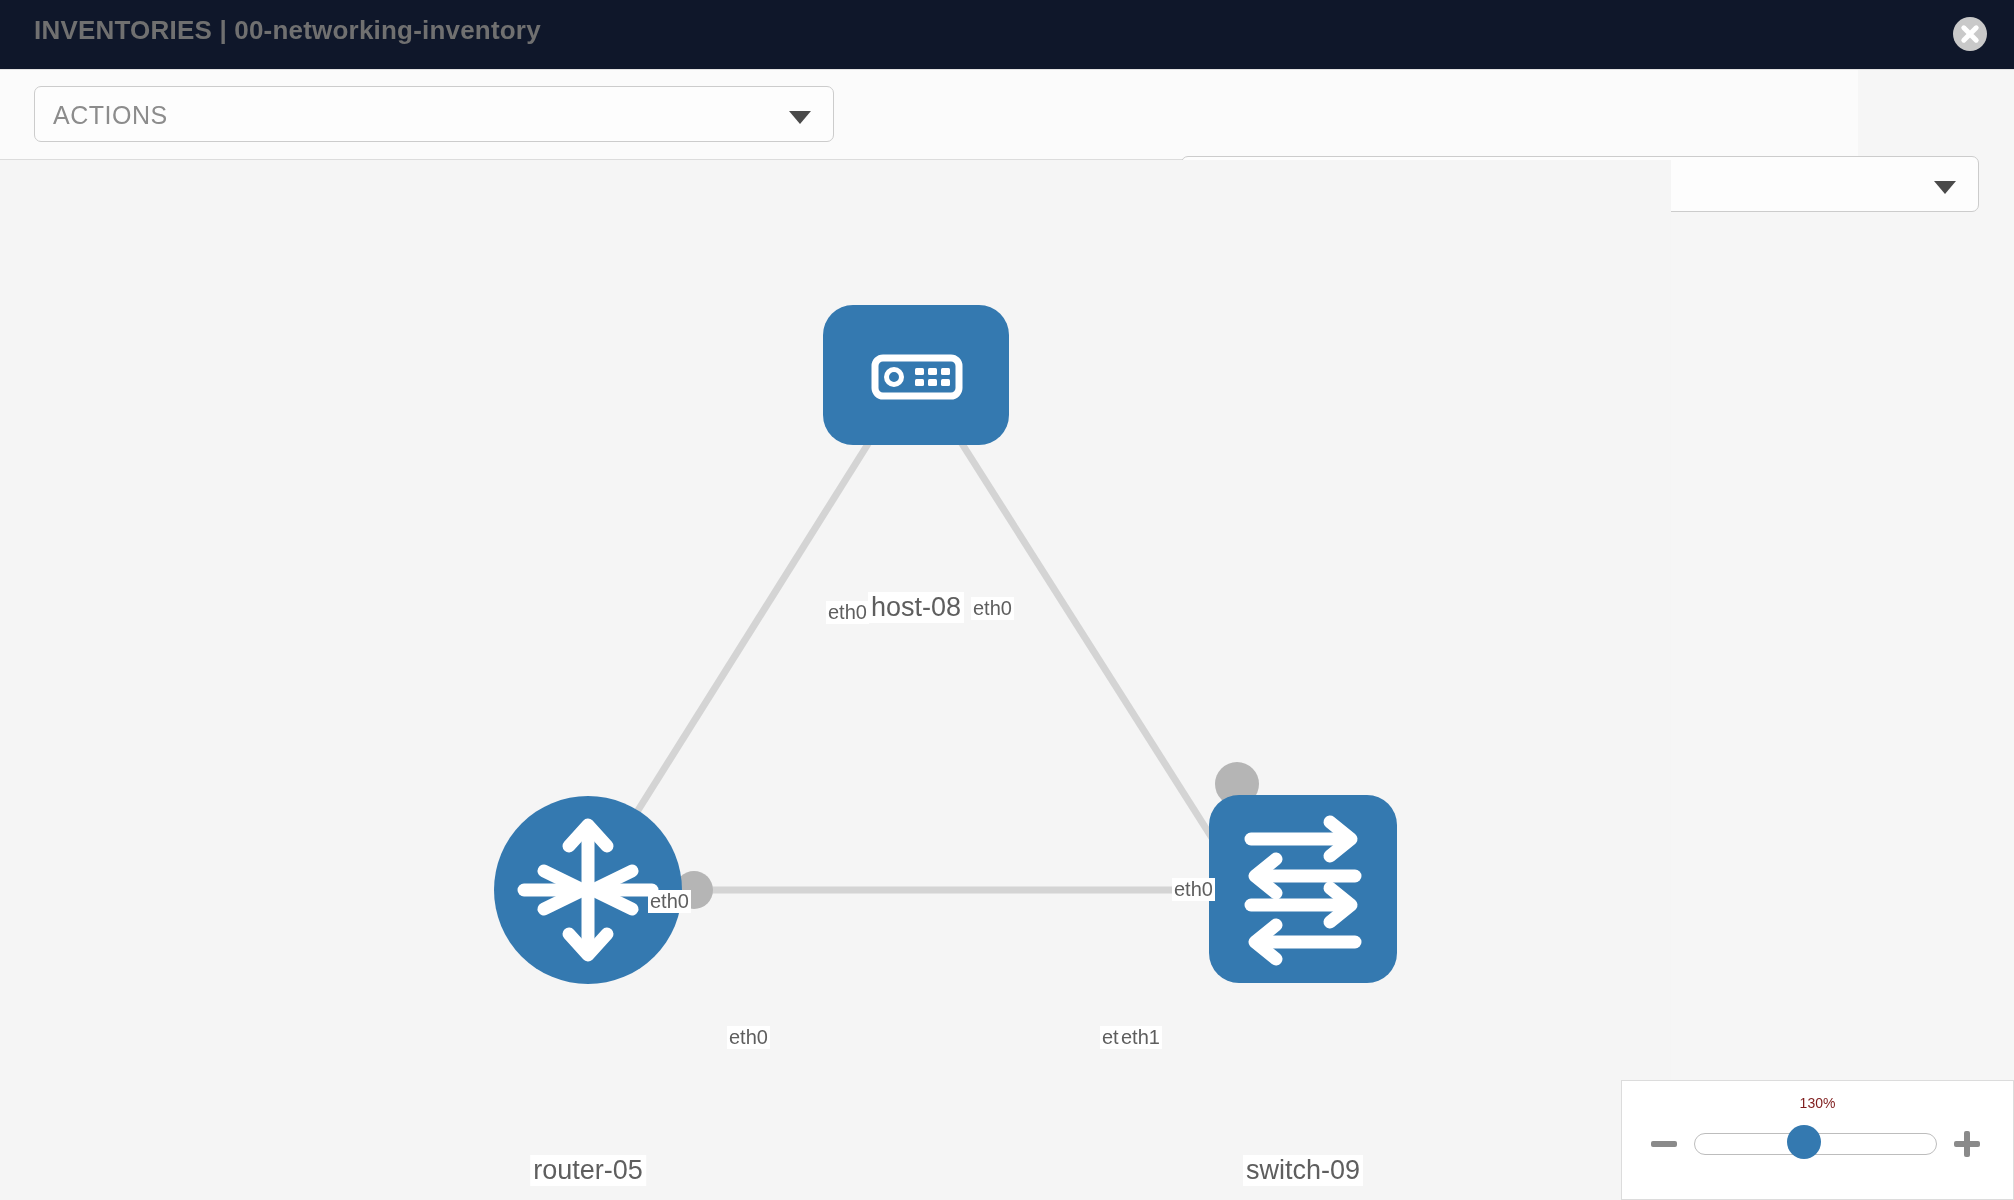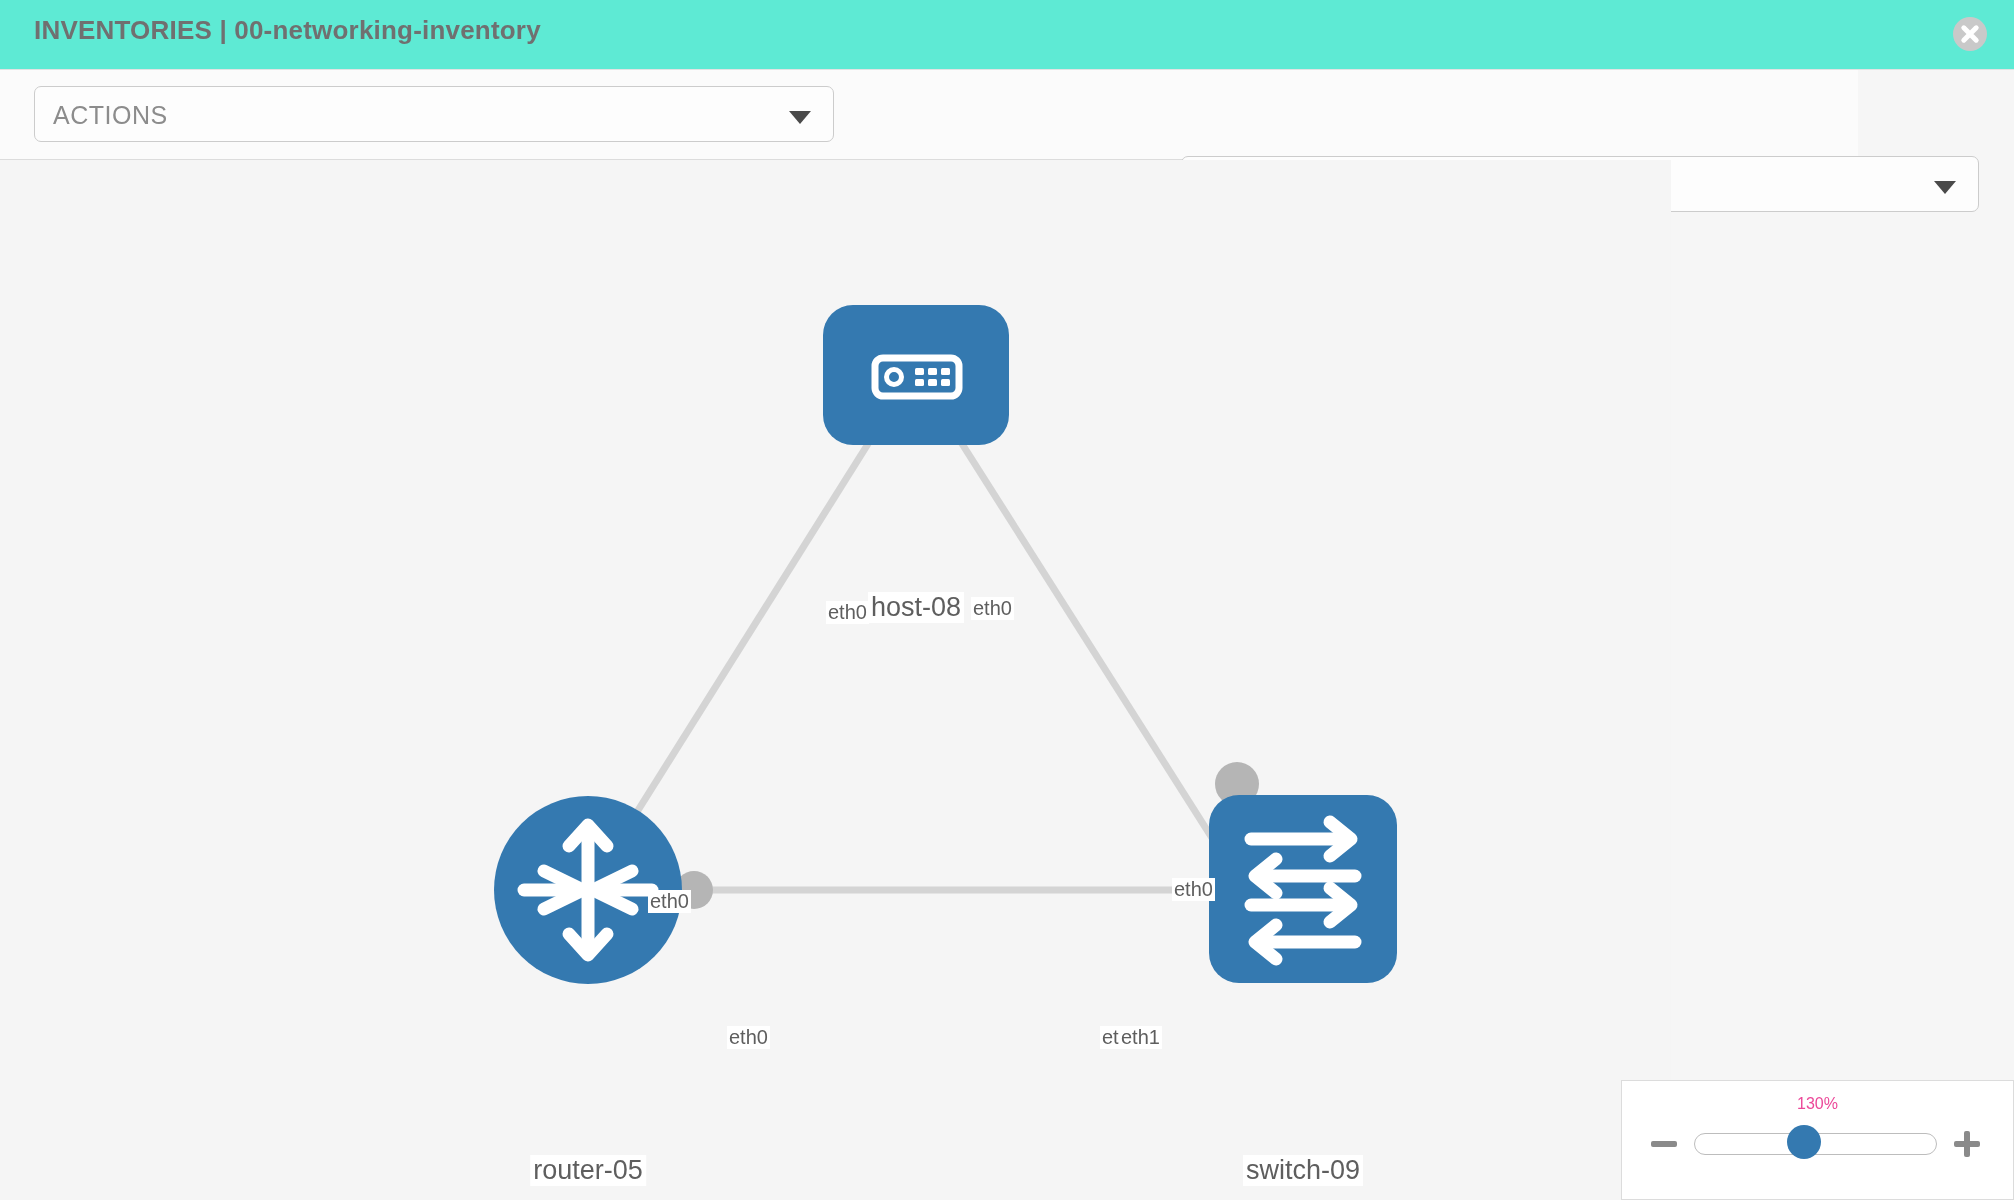--- a/index.html
+++ b/index.html
@@ -16,21 +16,21 @@
     width: 2014px;
     height: 1200px;
     background: #f6f6f6;
   }
 
   
   .header {
     position: absolute;
     left: 0; top: 0;
     width: 2014px; height: 70px;
-    background: #5eead4;
+    background: #0f172a;
     border-bottom: 1px solid #e3e3e3;
   }
   .header-title {
     position: absolute;
     left: 34px; top: 15px;
     font-size: 26px;
     font-weight: bold;
     color: #707070;
     letter-spacing: 0.2px;
     white-space: nowrap;
@@ -133,22 +133,22 @@
     position: absolute;
     left: 1621px; top: 1080px;
     width: 393px; height: 120px;
     background: #ffffff;
     border: 1px solid #dcdcdc;
   }
   .zoom-value {
     position: absolute;
     top: 14px; left: 0; width: 100%;
     text-align: center;
-    font-size: 16px;
-    color: #ec4899;
+    font-size: 14px;
+    color: #7f1d1d;
   }
   .zoom-minus, .zoom-plus {
     position: absolute;
     top: 48px;
     width: 30px; height: 30px;
     cursor: pointer;
   }
   .zoom-minus { left: 27px; }
   .zoom-plus  { left: 330px; }
   .zoom-track {

